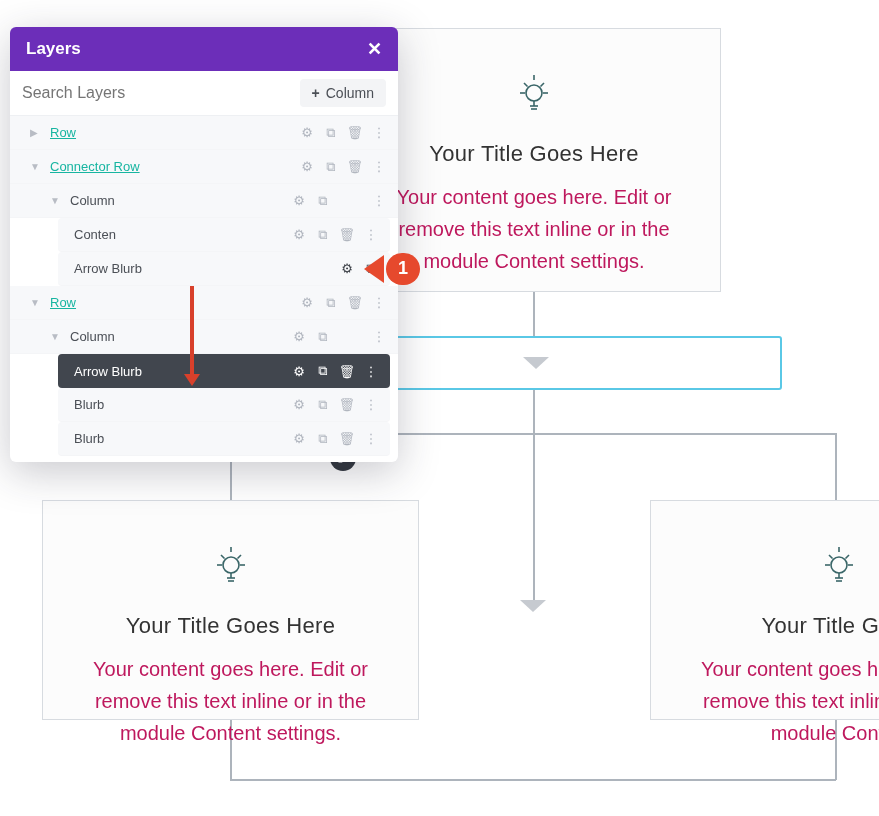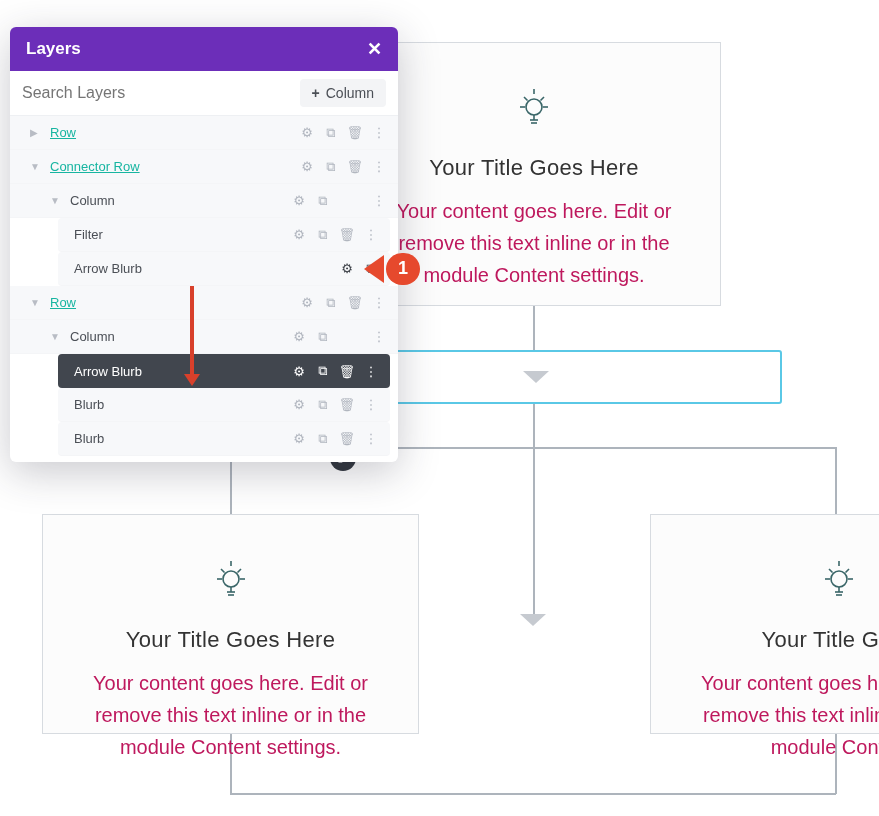--- a/index.html
+++ b/index.html
@@ -198,21 +198,20 @@
   left: 330px;
   top: 445px;
   cursor: nwse-resize;
 }
 .resize-handle span { transform: rotate(0deg); }
 
 
 .canvas {
   position: absolute;
   inset: 0;
-  margin-top: 14px;
 }
 .card {
   position: absolute;
   background: #fcfcfc;
   border: 1px solid #d7dbe0;
   padding: 40px 30px;
   text-align: center;
 }
 .card.top { left: 347px; top: 28px; width: 374px; height: 264px; }
 .card.bottom-left { left: 42px; top: 500px; width: 377px; height: 220px; }
@@ -386,21 +385,21 @@
       <span class="lbl">Column</span>
       <span class="acts">
         <span>⚙</span>
         <span>⧉</span>
         <span class="chev blank">.</span>
         <span>⋮</span>
       </span>
     </div>
 
     <div class="row level2 indent-module">
-      <span class="lbl">Filter</span>
+      <span class="lbl">Conten</span>
       <span class="acts">
         <span>⚙</span>
         <span>⧉</span>
         <span>🗑</span>
         <span>⋮</span>
       </span>
     </div>
 
     <div class="row level2 indent-module" style="position:relative;">
       <span class="lbl">Arrow Blurb</span>

